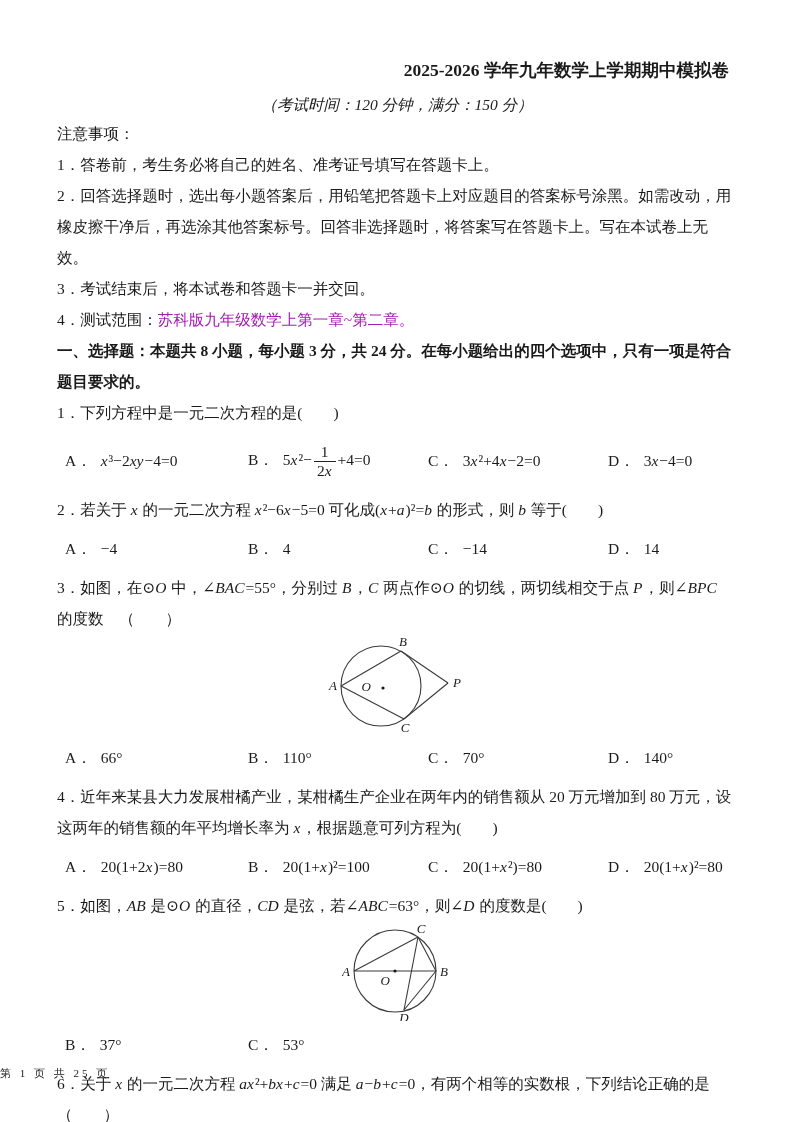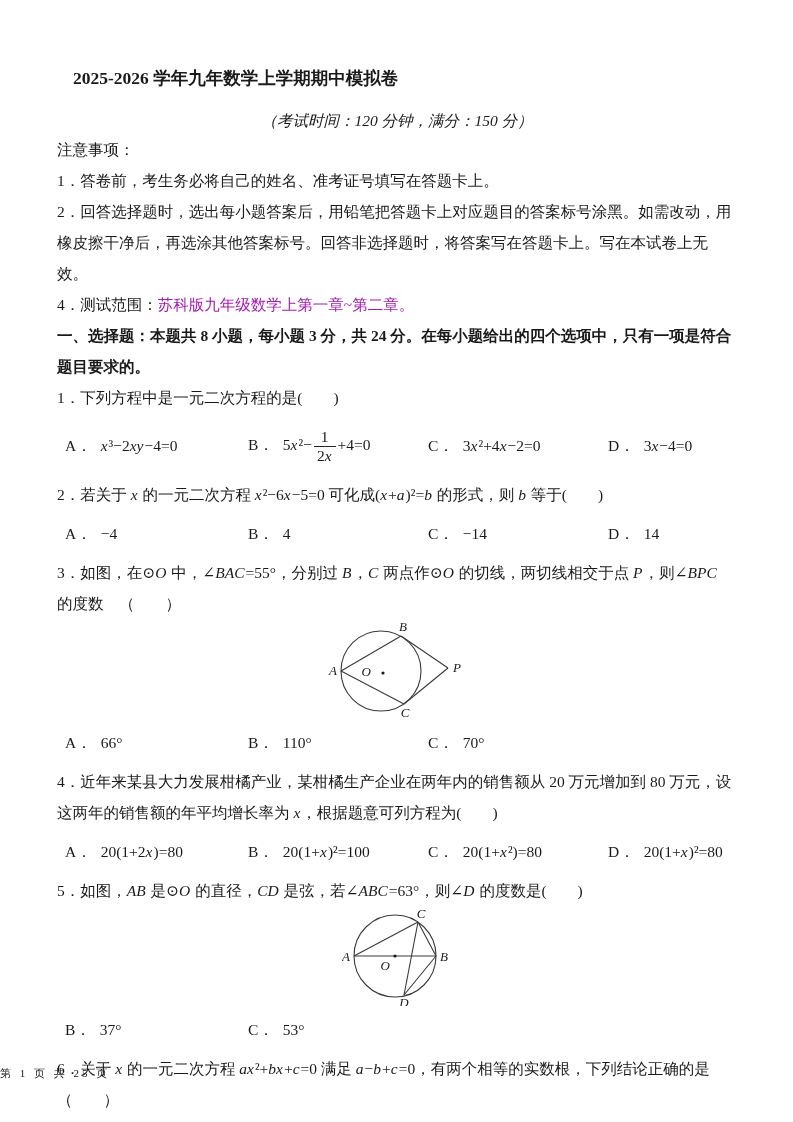--- a/index.html
+++ b/index.html
@@ -9,25 +9,25 @@
     margin:0 auto;
     background:#ffffff;
     color:#1a1a1a;
     font-family:"Liberation Serif","DejaVu Serif",serif;
     font-size:15.5px;
     overflow:hidden;
     box-sizing:border-box;
     padding:48px 56px 0 57px;
   }
   .title{
-    text-align:left;
+    text-align:right;
     font-size:17.5px;
     font-weight:bold;
     line-height:28px;
-    margin:16px;
+    margin:8px;
   }
   .subtitle{
     text-align:center;
     font-size:15.5px;
     line-height:26px;
     margin:6px 0 0 0;
     font-style:italic;
   }
   p.line{margin:0;line-height:31px;}
   .notice-heading{margin-top:17px;}
@@ -77,20 +77,21 @@
 <body>
 
 <div class="page">
 
   <p class="title">2025-2026 学年九年数学上学期期中模拟卷</p>
   <p class="subtitle">（考试时间：120 分钟，满分：150 分）</p>
 
   <p class="line notice-heading">注意事项：</p>
   <p class="line">1．答卷前，考生务必将自己的姓名、准考证号填写在答题卡上。</p>
   <p class="line">2．回答选择题时，选出每小题答案后，用铅笔把答题卡上对应题目的答案标号涂黑。如需改动，用橡皮擦干净后，再选涂其他答案标号。回答非选择题时，将答案写在答题卡上。写在本试卷上无效。</p>
+  <p class="line">3．考试结束后，将本试卷和答题卡一并交回。</p>
   <p class="line"><span>4．测试范围：</span><span class="red">苏科版九年级数学上第一章~第二章。</span></p>
 
   <p class="line bold">一、选择题：本题共 8 小题，每小题 3 分，共 24 分。在每小题给出的四个选项中，只有一项是符合题目要求的。</p>
 
   <p class="line"><span class="tseg">1．下列方程中是一元二次方程的是(　　)</span></p>
   <div class="opts tall">
     <span class="opt"><span class="k">A．</span><span><span class="mseg"><span class="mvar">x</span><span>³−2</span><span class="mvar">xy</span><span>−4=0</span></span></span></span>
     <span class="opt"><span class="k">B．</span><span><span class="mseg"><span>5</span><span class="mvar">x</span><span>²−</span></span><span class="frac"><span class="num"><span>1</span></span><span class="den"><span>2</span><span class="mvar">x</span></span></span><span class="mseg"><span>+4=0</span></span></span></span>
     <span class="opt"><span class="k">C．</span><span><span class="mseg"><span>3</span><span class="mvar">x</span><span>²+4</span><span class="mvar">x</span><span>−2=0</span></span></span></span>
     <span class="opt"><span class="k">D．</span><span><span class="mseg"><span>3</span><span class="mvar">x</span><span>−4=0</span></span></span></span>
@@ -117,20 +118,21 @@
       <text x="337" y="652" text-anchor="end" class="fig-label">A</text>
       <text x="403" y="608" text-anchor="middle" class="fig-label">B</text>
       <text x="405" y="694" text-anchor="middle" class="fig-label">C</text>
       <text x="453" y="649" text-anchor="start" class="fig-label">P</text>
     </svg>
   </div>
   <div class="opts">
     <span class="opt"><span class="k">A．</span><span><span class="mseg"><span>66°</span></span></span></span>
     <span class="opt"><span class="k">B．</span><span><span class="mseg"><span>110°</span></span></span></span>
     <span class="opt"><span class="k">C．</span><span><span class="mseg"><span>70°</span></span></span></span>
+    <span class="opt"><span class="k">D．</span><span><span class="mseg"><span>140°</span></span></span></span>
   </div>
 
   <p class="line"><span class="tseg">4．近年来某县大力发展柑橘产业，某柑橘生产企业在两年内的销售额从 20 万元增加到 80 万元，设这两年的销售额的年平均增长率为 </span><span class="mseg"><span class="mvar">x</span></span><span class="tseg">，根据题意可列方程为(　　)</span></p>
   <div class="opts">
     <span class="opt"><span class="k">A．</span><span><span class="mseg"><span>20(1+2</span><span class="mvar">x</span><span>)=80</span></span></span></span>
     <span class="opt"><span class="k">B．</span><span><span class="mseg"><span>20(1+</span><span class="mvar">x</span><span>)²=100</span></span></span></span>
     <span class="opt"><span class="k">C．</span><span><span class="mseg"><span>20(1+</span><span class="mvar">x</span><span>²)=80</span></span></span></span>
     <span class="opt"><span class="k">D．</span><span><span class="mseg"><span>20(1+</span><span class="mvar">x</span><span>)²=80</span></span></span></span>
   </div>
 

